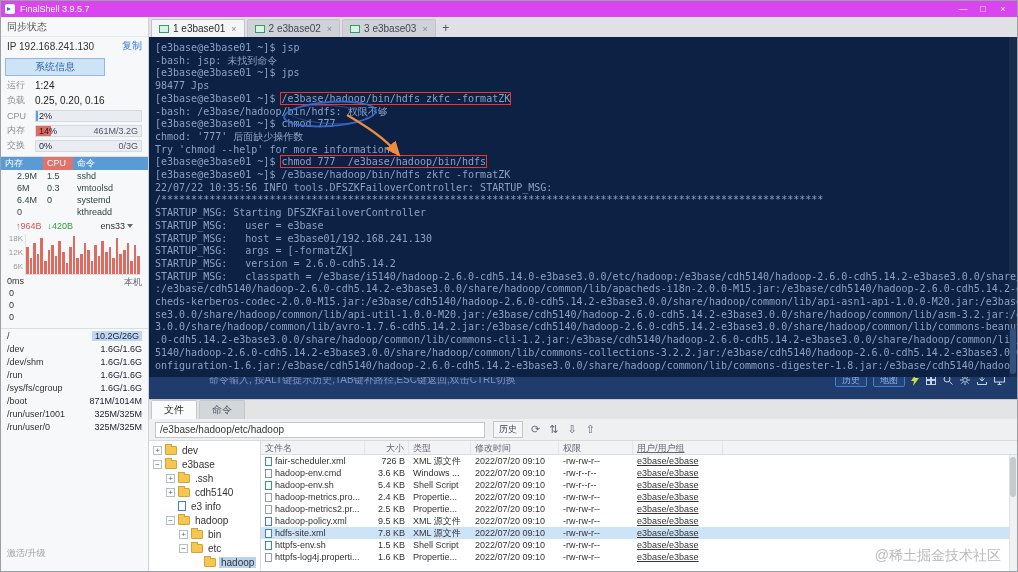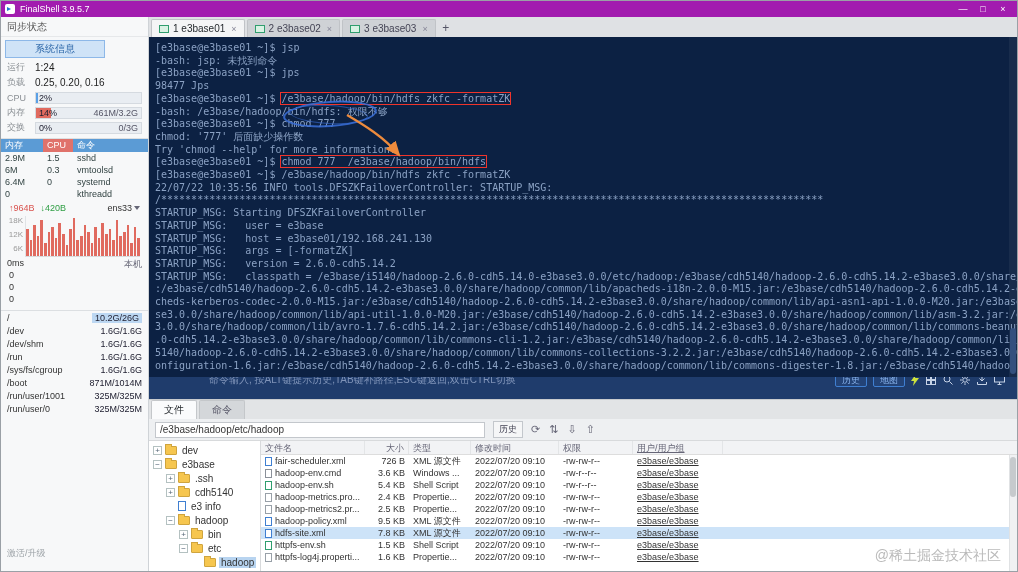--- a/index.html
+++ b/index.html
@@ -2,21 +2,21 @@
 <html><head>
 <meta charset="utf-8">
 <style>
   * { margin:0; padding:0; box-sizing:border-box; }
   html,body { width:1018px; height:572px; overflow:hidden; background:#fff;
               font-family:"Liberation Sans", sans-serif; }
   .window { width:1018px; height:572px; display:flex; flex-direction:column; position:relative;
             background:#fff; border:1px solid #9aa0a6; }
 
   
-  .titlebar { height:16px; flex:0 0 16px; background:#a21caf; display:flex; align-items:center; padding:0 4px; }
+  .titlebar { height:16px; flex:0 0 16px; background:#d946ef; display:flex; align-items:center; padding:0 4px; }
   .app-icon { width:10px; height:10px; background:#fff; border-radius:2px; margin-right:5px; position:relative; flex:0 0 10px; }
   .app-icon::before { content:''; position:absolute; left:2px; top:3px; border-left:4px solid #1b75d1;
                       border-top:2px solid transparent; border-bottom:2px solid transparent; }
   .title-text { color:#fff; font-size:9px; }
   .win-controls { margin-left:auto; display:flex; }
   .win-btn { width:20px; height:14px; color:#fff; font-size:9px; display:flex; align-items:center; justify-content:center; cursor:default; }
 
   .body { flex:1; display:flex; min-height:0; }
 
   
@@ -35,25 +35,25 @@
   .bar-fill.red { background:#e06a5f; }
   .bar-text { position:relative; font-size:9px; padding-left:3px; color:#223; }
   .bar-right { position:absolute; right:3px; font-size:9px; color:#556; }
 
   .ptable { margin-top:3px; border-top:1px solid #dcdfe2; }
   .phead { display:flex; height:13px; font-size:9px; color:#fff; align-items:center; }
   .phead .h0 { width:42px; background:#5b9bd5; padding-left:4px; height:100%; line-height:13px; }
   .phead .h1 { width:30px; background:#e0726b; padding-left:4px; height:100%; line-height:13px; }
   .phead .h2 { flex:1; background:#5b9bd5; padding-left:4px; height:100%; line-height:13px; }
   .prow { display:flex; height:12px; font-size:9px; color:#344; align-items:center; }
-  .pcell.c0 { width:42px; padding-left:4px; }
+  .pcell.c0 { width:42px; padding-left:16px; }
   .pcell.c1 { width:30px; padding-left:4px; }
   .pcell.c2 { flex:1; padding-left:4px; }
 
-  .net-row { display:flex; gap:6px; padding:2px 8px; font-size:9px; align-items:center; height:15px; }
+  .net-row { display:flex; gap:6px; padding:2px 15px; font-size:9px; align-items:center; height:15px; }
   .net-up { color:#d9534f; }
   .net-down { color:#2f9e44; }
   .net-iface { margin-left:auto; color:#333; display:flex; align-items:center; gap:2px; }
   .caret { width:0; height:0; border-left:3px solid transparent; border-right:3px solid transparent; border-top:4px solid #667; display:inline-block; }
 
   .chart { display:flex; height:42px; padding:1px 8px 0 4px; }
   .ylabels { width:20px; flex:0 0 20px; display:flex; flex-direction:column; justify-content:space-between; font-size:8px; color:#999; text-align:right; padding:0 2px 4px 0; }
   .bars { flex:1; display:flex; align-items:flex-end; gap:1px; border-left:1px solid #e0e3e6; border-bottom:1px solid #d8dbde; }
   .nbar { flex:1; background:#e06a5f; min-width:1px; }
 
@@ -147,20 +147,24 @@
       <span class="win-btn">□</span>
       <span class="win-btn">×</span>
     </div>
   </div>
 
   <div class="body">
 
     <div class="sidebar">
       <div class="sync-header side-row">
         <span>同步状态</span>
+      </div>
+      <div class="side-row">
+        <span>IP 192.168.241.130</span>
+        <span class="copy-link">复制</span>
       </div>
       <div class="sysinfo-btn">系统信息</div>
 
       <div class="stat-row">
         <span class="stat-label">运行</span>
         <span class="stat-value">1:24</span>
       </div>
       <div class="stat-row">
         <span class="stat-label">负载</span>
         <span class="stat-value">0.25, 0.20, 0.16</span>

